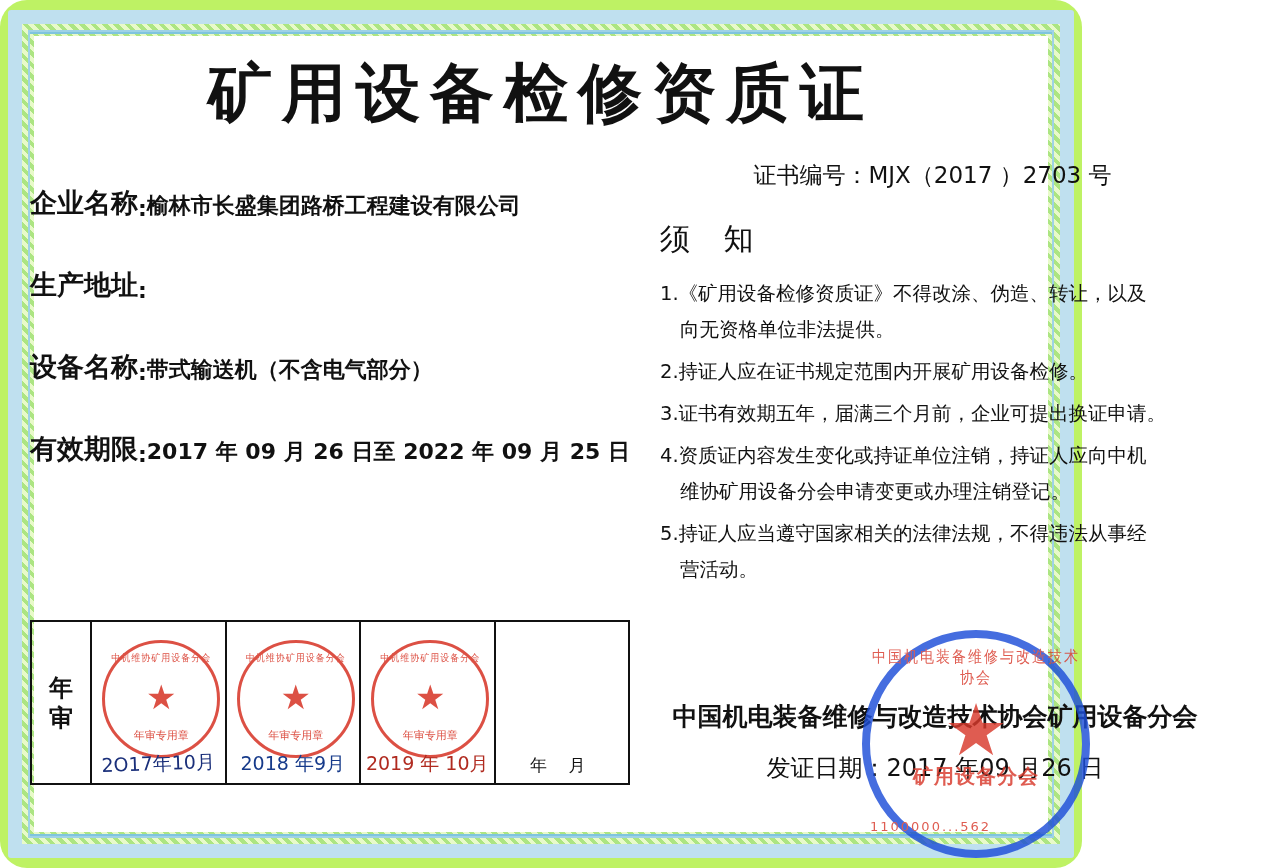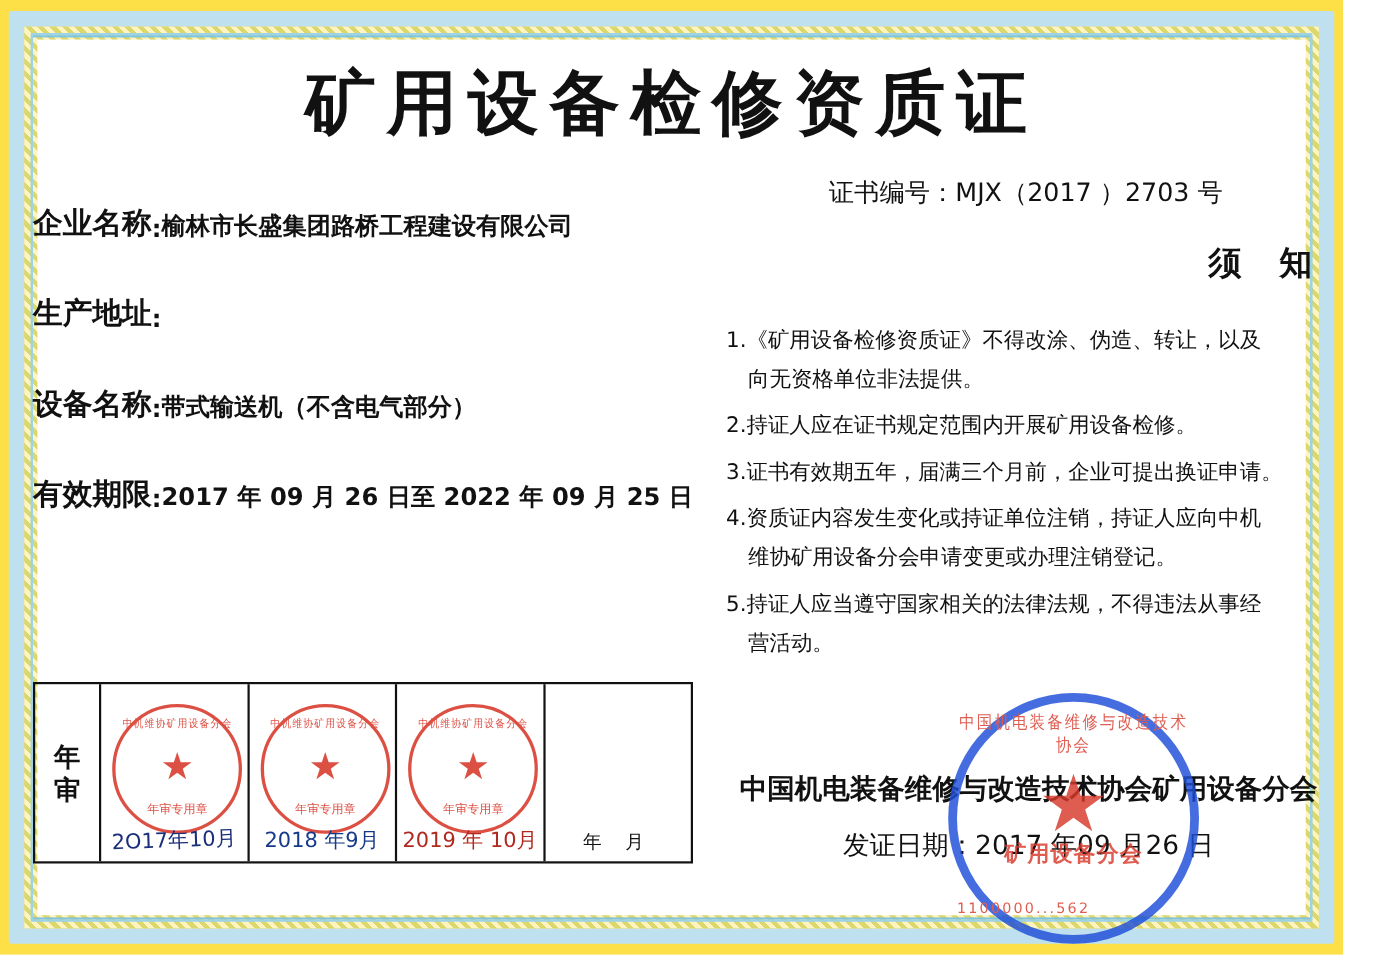--- a/index.html
+++ b/index.html
@@ -9,24 +9,25 @@
   }
   body {
     width: 1270px;
     height: 868px;
     font-family: "Liberation Serif", serif;
     overflow: hidden;
   }
 
   .certificate {
     position: relative;
-    width: 1221px;
+    width: 1082px;
     height: 868px;
-    background: #fde047;
-    box-sizing: border-box;
+    background: #bef264;
+    box-sizing: border-box;
+    border-radius: 27px;
   }
 
   
   .border-outer {
     position: absolute;
     left: 8px;
     top: 10px;
     right: 8px;
     bottom: 10px;
     border: 14px solid #bfe0ef;
@@ -234,27 +235,27 @@
   }
   .cert-no {
     text-align: center;
     font-family: "DejaVu Sans", sans-serif;
     font-size: 23px;
     color: #111;
     white-space: nowrap;
     margin-bottom: 28px;
   }
   .notice-title {
-    text-align: right;
+    text-align: left;
     font-family: "DejaVu Sans", sans-serif;
     font-size: 30px;
-    font-weight: bold;
+    font-weight: normal;
     letter-spacing: 12px;
     color: #111;
-    margin-bottom: 31px;
+    margin-bottom: 16px;
   }
   .notice-list {
     font-family: "DejaVu Sans", sans-serif;
     font-size: 19.5px;
     color: #111;
     line-height: 1.85;
   }
   .notice-item {
     margin-bottom: 6px;
     text-indent: 0;

